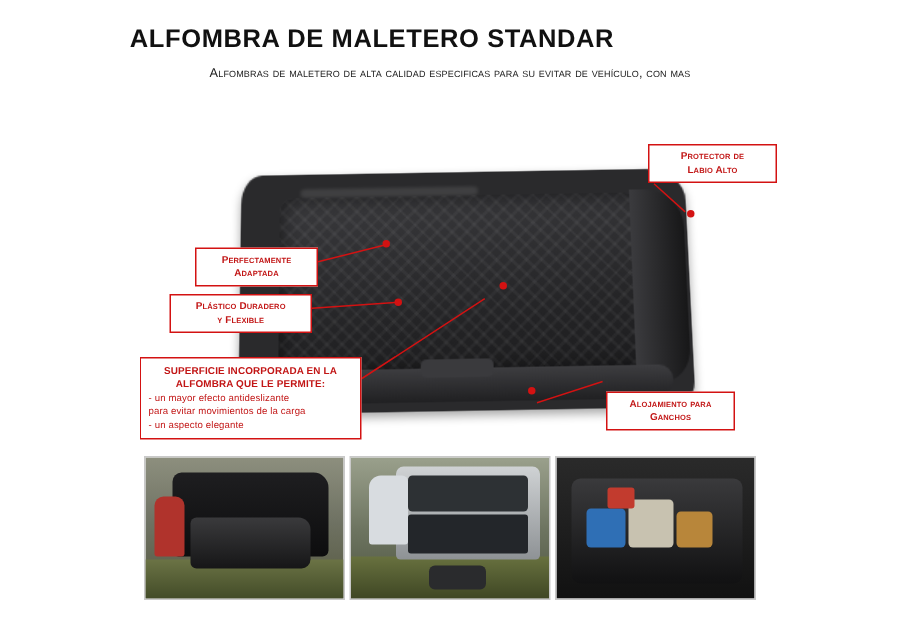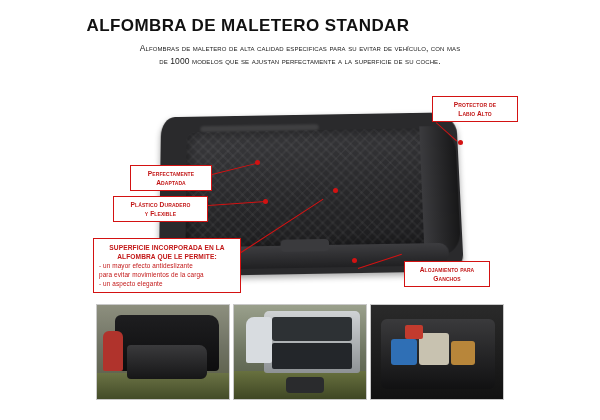--- a/index.html
+++ b/index.html
@@ -244,21 +244,20 @@
 </style>
 </head>
 <body>
 
 <div class="page">
 
   <div class="title">ALFOMBRA DE MALETERO STANDAR</div>
 
   <div class="subtitle">
     <span class="line line1">Alfombras de maletero de alta calidad especificas para su evitar de vehículo, con mas</span>
-    <span class="line line2">de 1000 modelos que se ajustan perfectamente a la superficie de su coche.</span>
   </div>
 
   <div class="hero">
     <div class="mat-outer">
       <div class="mat-inner"></div>
       <div class="mat-lip"></div>
       <div class="mat-front-edge"></div>
       <div class="mat-notch"></div>
       <div class="mat-hl"></div>
     </div>

